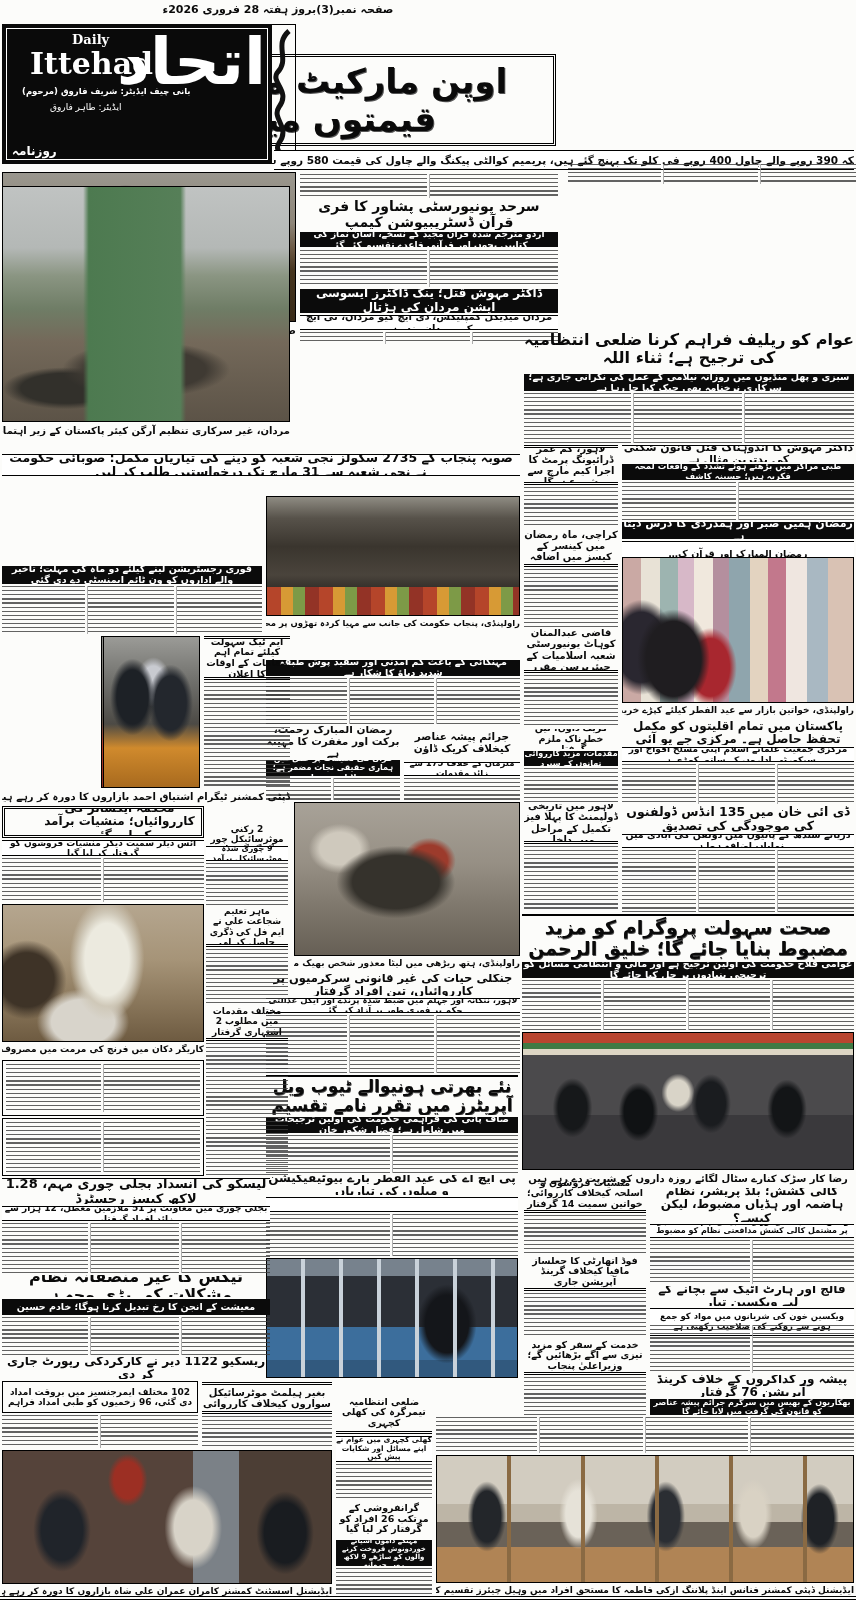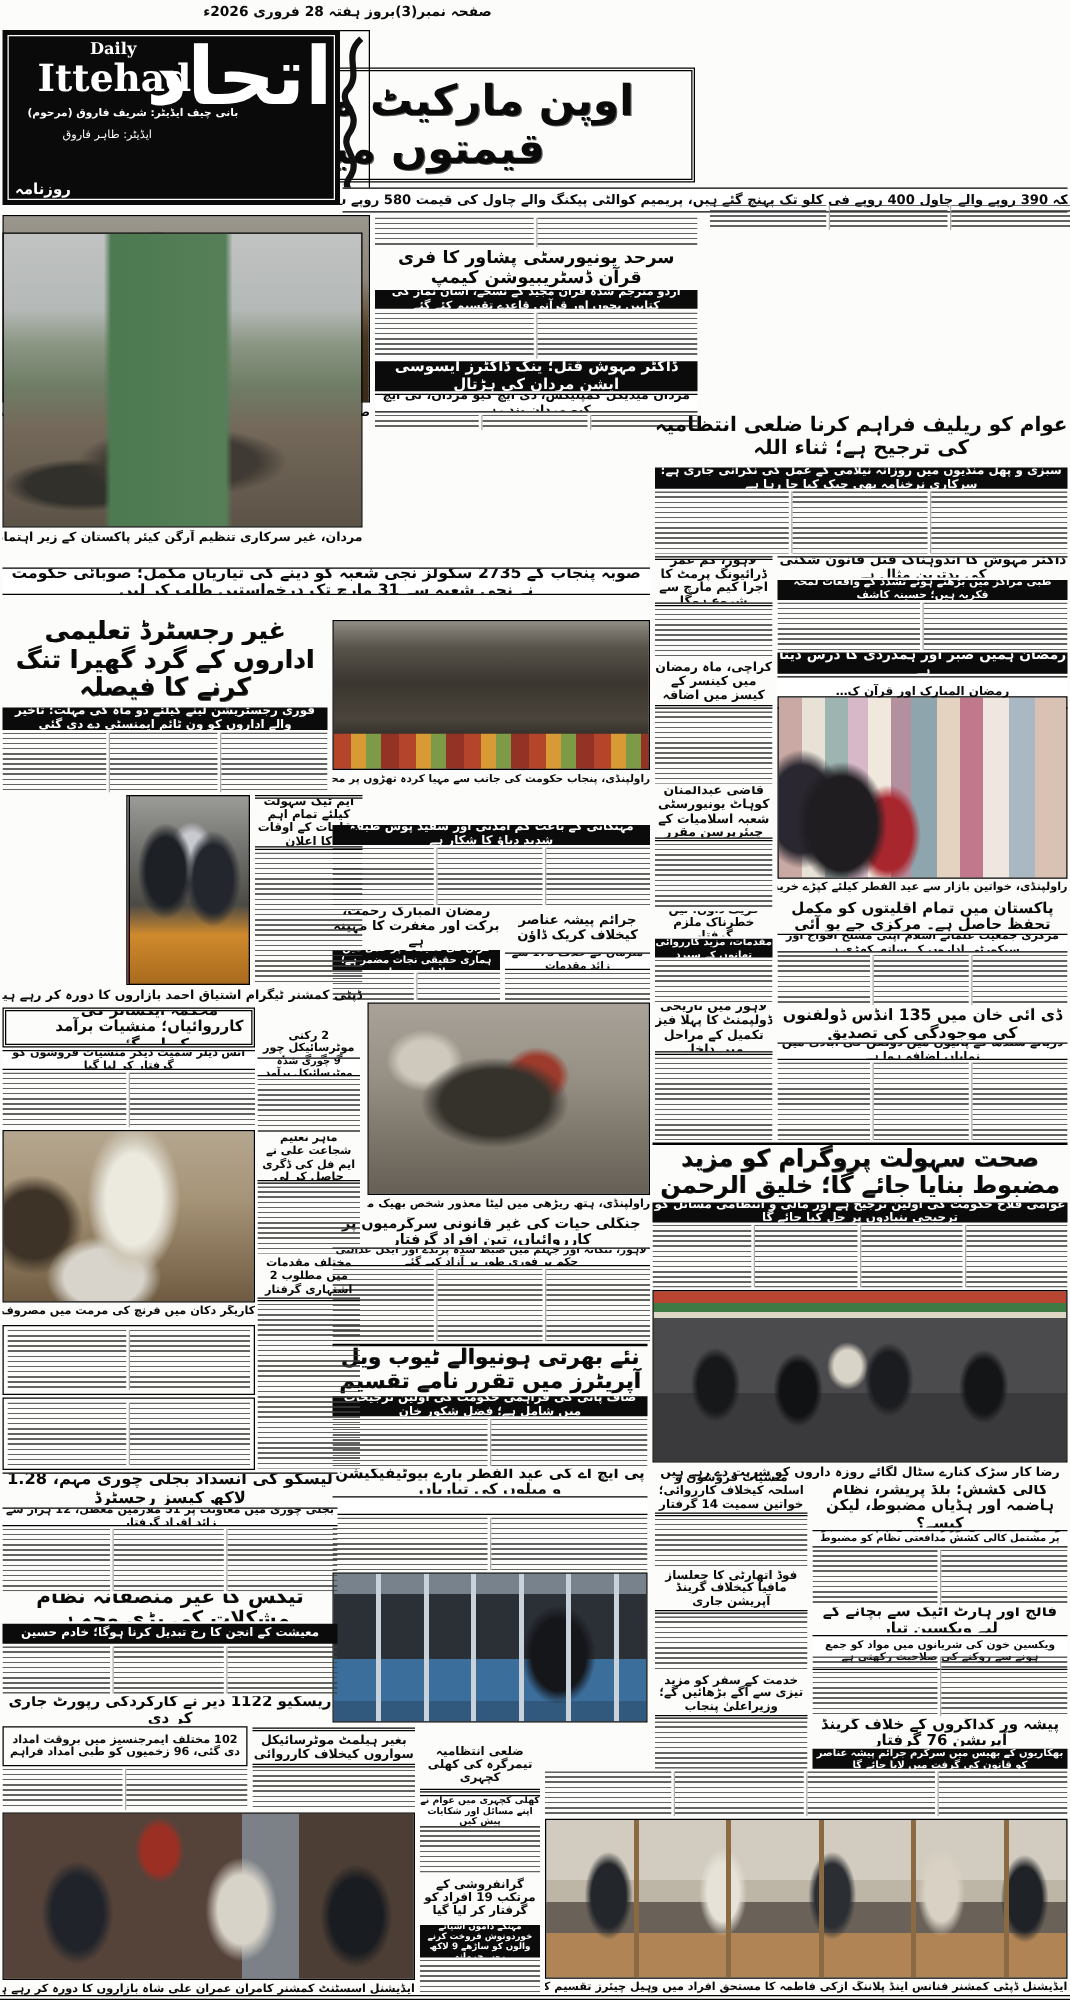--- a/index.html
+++ b/index.html
@@ -313,31 +313,30 @@
 
   <div class="hd u" style="right:524px;top:1382px;width:130px;height:32px;font-size:10px;border-top:3px double #000;border-bottom:3px double #000;">بغیر ہیلمٹ موٹرسائیکل سواروں کیخلاف کارروائی</div>
   <div class="sim" style="right:524px;top:1416px;width:130px;height:32px;">
       <i></i>
     </div>
   <div class="hd u" style="right:424px;top:1394px;width:96px;height:40px;font-size:9.5px;border-bottom:3px double #000;">ضلعی انتظامیہ تیمرگرہ کی کھلی کچہری</div>
   <div class="bsub u" style="right:424px;top:1436px;width:96px;height:26px;font-size:7.5px;">کھلی کچہری میں عوام نے اپنے مسائل اور شکایات پیش کیں</div>
   <div class="sim" style="right:424px;top:1464px;width:96px;height:34px;">
       <i></i>
     </div>
-  <div class="hd u" style="right:424px;top:1500px;width:96px;height:38px;font-size:9.5px;">گرانفروشی کے مرتکب 19 افراد کو گرفتار کر لیا گیا</div>
+  <div class="hd u" style="right:424px;top:1500px;width:96px;height:38px;font-size:9.5px;">گرانفروشی کے مرتکب 26 افراد کو گرفتار کر لیا گیا</div>
   <div class="bar u" style="right:424px;top:1540px;width:96px;height:26px;font-size:7px;">مہنگے داموں اشیائے خوردونوش فروخت کرنے والوں کو ساڑھے 9 لاکھ روپے جرمانہ</div>
   <div class="sim" style="right:424px;top:1568px;width:96px;height:28px;">
       <i></i>
     </div>
   <div class="ph p-butcher" style="right:524px;top:1450px;width:330px;height:134px;">
       <div></div>
     </div>
   <div class="cap u" style="right:524px;top:1586px;width:330px;font-size:9px;">ایڈیشنل اسسٹنٹ کمشنر کامران عمران علی شاہ بازاروں کا دورہ کر رہے ہیں</div>
 
-  <div class="hd u" style="left:2px;top:490px;width:260px;height:74px;font-size:20px;text-shadow:.5px .5px 0 #555;">غیر رجسٹرڈ تعلیمی اداروں کے گرد گھیرا تنگ کرنے کا فیصلہ</div>
   <div class="bar u" style="left:2px;top:566px;width:260px;height:18px;font-size:9.5px;">فوری رجسٹریشن لینے کیلئے دو ماہ کی مہلت؛ تاخیر والے اداروں کو ون ٹائم ایمنسٹی دے دی گئی</div>
   <div class="sim" style="left:2px;top:586px;width:260px;height:48px;">
       <i></i>
       <i></i>
       <i></i>
     </div>
 
   <div class="hd u" style="left:204px;top:636px;width:86px;height:44px;font-size:9.5px;border-top:3px double #000;border-bottom:3px double #000;">ایم ٹیگ سہولت کیلئے تمام اہم مقامات کے اوقات کا اعلان</div>
   <div class="sim" style="left:204px;top:682px;width:86px;height:106px;">
       <i></i>

